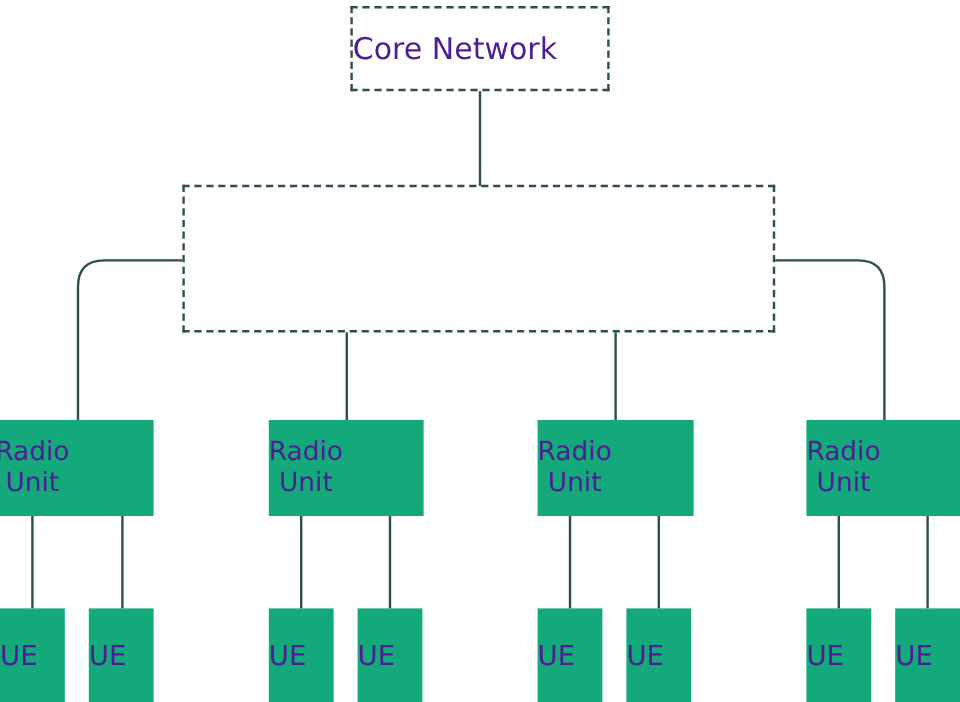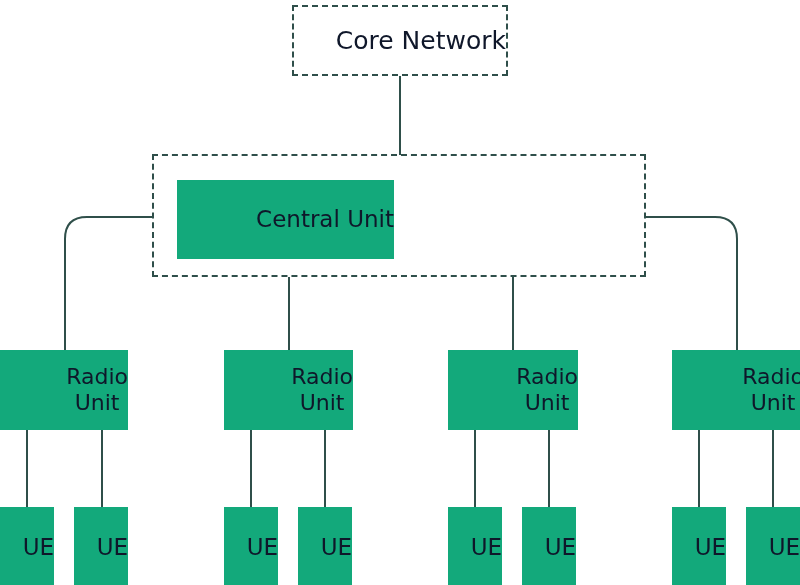--- a/index.html
+++ b/index.html
@@ -15,23 +15,23 @@
     overflow: hidden;
     font-family: "DejaVu Sans", "Liberation Sans", sans-serif;
   }
 
   
   .node {
     position: absolute;
     box-sizing: border-box;
     display: flex;
     align-items: center;
-    justify-content: flex-end;
+    justify-content: flex-start;
     text-align: center;
-    color: #0f172a;
+    color: #4c1d95;
     line-height: 1.18;
     z-index: 3;
   }
   .node.solid {
     background: #13a97b;
   }
   .node.dashed {
     background: transparent;
     border: 2px dashed #2f4f4a;
   }
@@ -96,23 +96,20 @@
     <line x1="699" y1="430" x2="699" y2="507"></line>
     <line x1="773" y1="430" x2="773" y2="507"></line>
   </svg>
 
   <div class="node dashed t-core" style="left:292px; top:5px; width:216px; height:71px;">
     <span>Core Network</span>
   </div>
 
   <div class="group-box" style="left:152px; top:154px; width:494px; height:123px;"></div>
 
-  <div class="node solid t-unit" style="left:177px; top:180px; width:217px; height:79px;">
-    <span>Central Unit</span>
-  </div>
 
 
   <div class="node solid t-radio" style="left:-4px; top:350px; width:132px; height:80px;">
     <div>
       <div>Radio</div>
       <div>Unit</div>
     </div>
   </div>
 
   <div class="node solid t-radio" style="left:224px; top:350px; width:129px; height:80px;">

